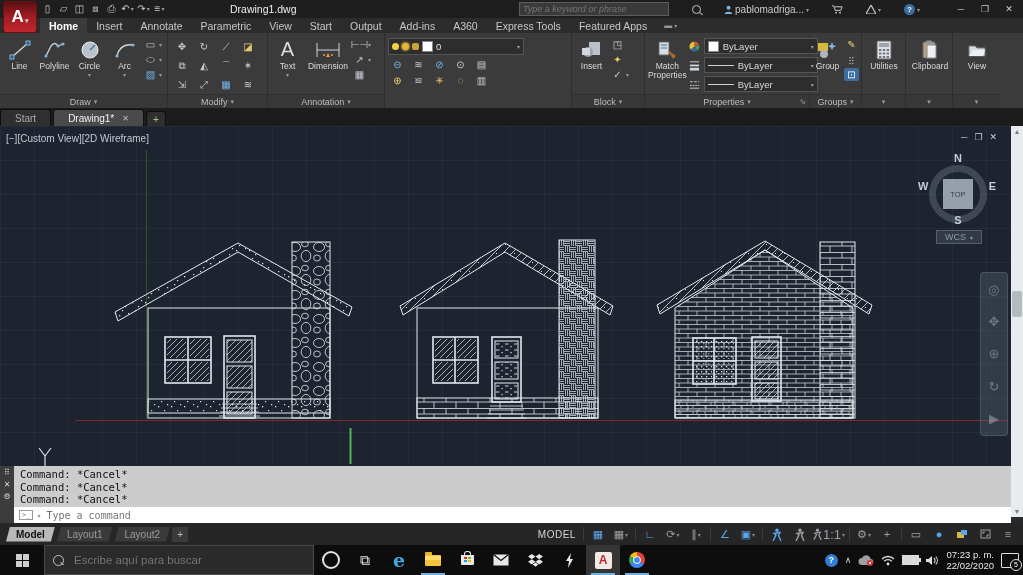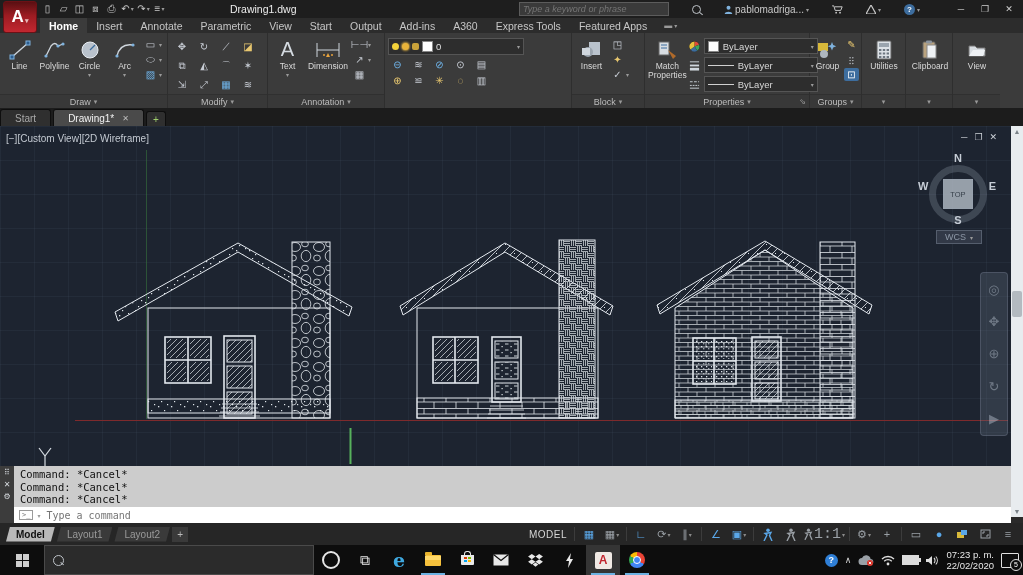--- a/index.html
+++ b/index.html
@@ -107,21 +107,21 @@
   .ltab{height:15px;padding:0 10px;display:flex;align-items:center;font-size:10px;color:#9a9a9a;background:#3a3a3a;
         margin-right:2px;clip-path:polygon(4px 0,calc(100% - 0px) 0,calc(100% - 4px) 100%,0 100%);}
   .ltab.active{background:#b9b9b9;color:#101010;font-weight:bold;}
   .ltab-new{width:16px;height:15px;background:#3a3a3a;color:#bbb;display:flex;align-items:center;justify-content:center;font-size:10px;}
   .sright{position:absolute;right:4px;top:0;height:22px;display:flex;align-items:center;gap:1px;}
   .sbtn{min-width:20px;height:18px;display:flex;align-items:center;justify-content:center;font-size:11px;color:#9aa0a6;gap:1px;padding:0 1px;}
   .sbtn.blue{color:#5aa7e8;}
   .sbtn .dd{font-size:6px;color:#8a8a8a;}
   .sdiv{width:1px;height:14px;background:#3c3c3c;margin:0 2px;}
   .modeltag{font-size:10px;color:#d6d6d6;letter-spacing:.5px;margin-right:4px;}
-  .scale{font-size:15px;color:#9aa0a6;font-family:Liberation Mono, monospace;}
+  .scale{font-size:13px;color:#9aa0a6;}
   
   .task{position:absolute;top:545px;left:0;right:0;height:30px;background:#0d0d0d;display:flex;align-items:center;}
   .tstart{width:44px;height:30px;display:flex;align-items:center;justify-content:center;}
   .winlogo{width:13px;height:13px;display:grid;grid-template-columns:6px 6px;grid-template-rows:6px 6px;gap:1px;}
   .winlogo i{background:#cfcfcf;}
   .tsearch{width:252px;height:28px;background:#2b2b2b;border:1px solid #4a4a4a;display:flex;align-items:center;
            gap:8px;padding:0 8px;}
   .tsearch input{background:transparent;border:none;outline:none;color:#c8c8c8;font-size:11.5px;flex:1;
                  font-family:"Liberation Sans",sans-serif;}
   .ticon{width:34px;height:30px;display:flex;align-items:center;justify-content:center;position:relative;}
@@ -902,20 +902,21 @@
     <div class="tstart">
       <span class="winlogo">
           <i></i>
           <i></i>
           <i></i>
           <i></i>
         </span>
     </div>
     <div class="tsearch">
       <span class="mag" style="width:9px;height:9px;"></span>
+      <input placeholder="Escribe aquí para buscar" style="">
     </div>
     <div class="ticon">
         <span class="cortana"></span>
       </div>
     <div class="ticon">
         <span style="color:#e6e6e6;font-size:14px;">⧉</span>
       </div>
     <div class="ticon">
         <span class="edge">e</span>
       </div>

